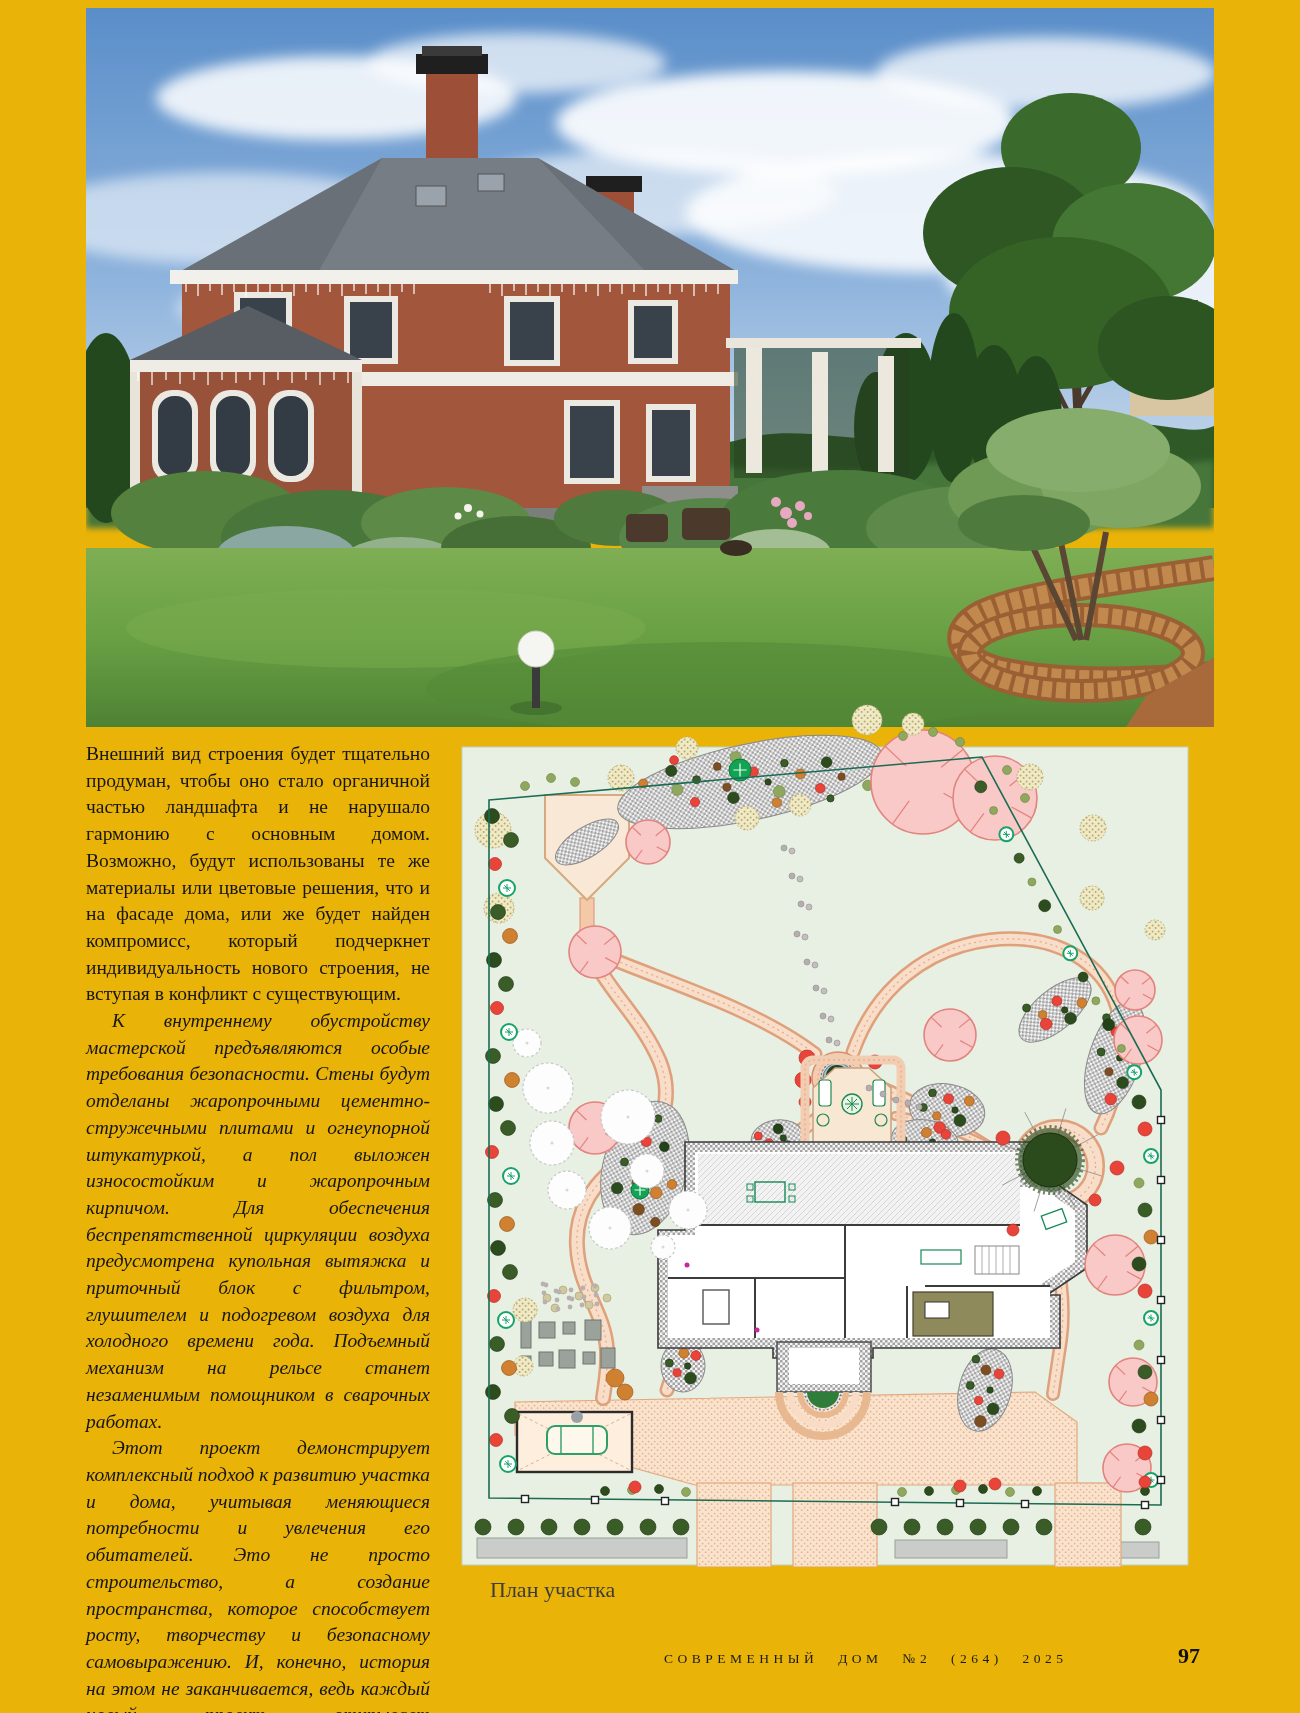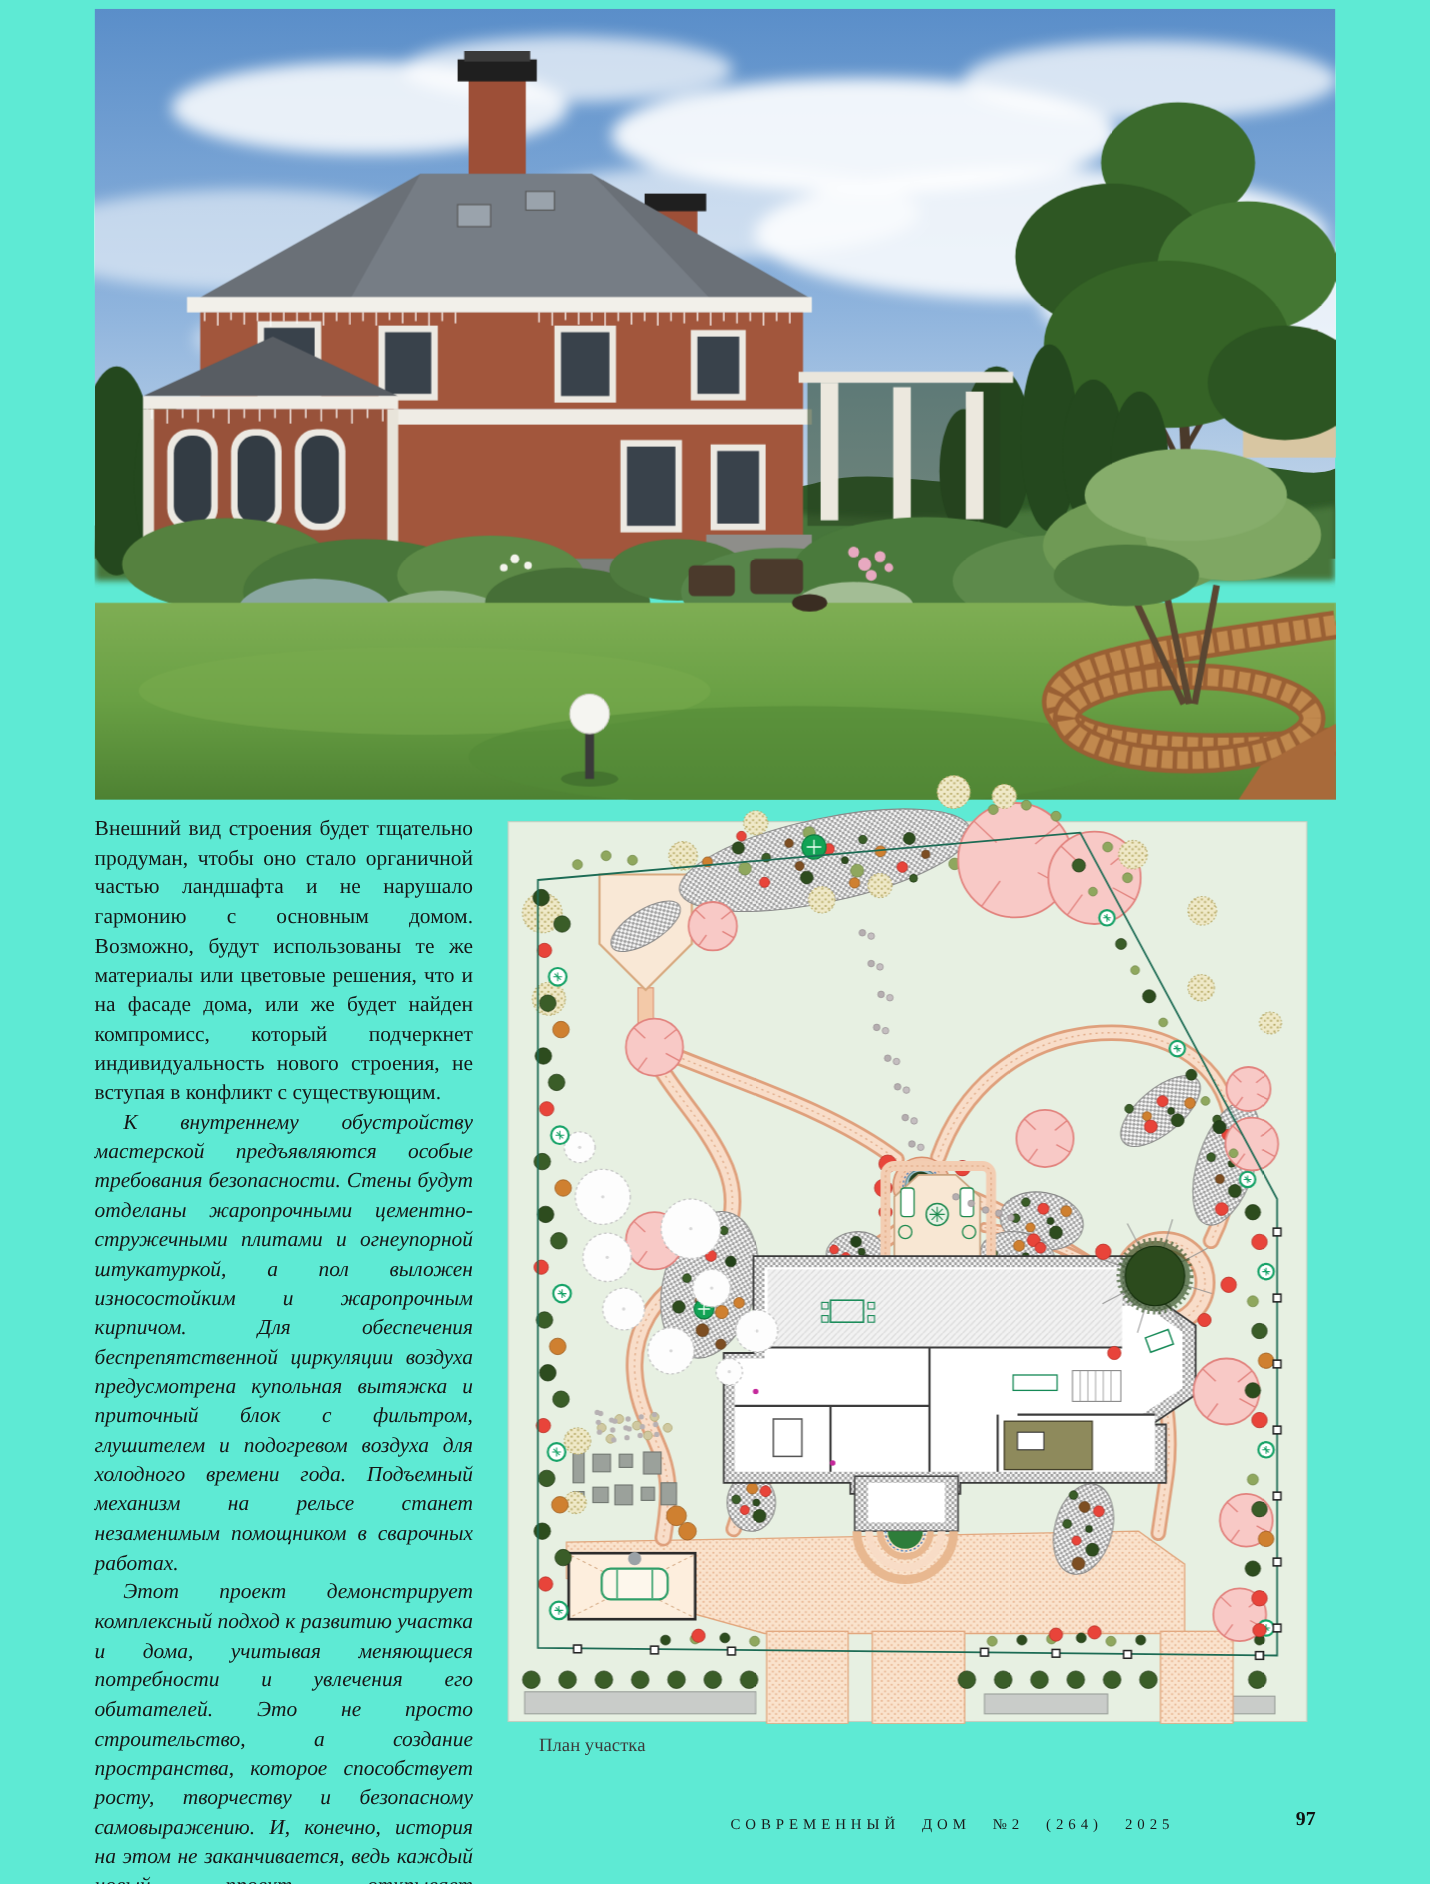--- a/index.html
+++ b/index.html
@@ -1,32 +1,32 @@
 <!DOCTYPE html>
 <html><head>
 <meta charset="utf-8">
 <style>
   html,body{margin:0;padding:0;background:#fff;}
-  .page{position:relative;width:1300px;height:1713px;background:#5eead4;overflow:hidden;
+  .page{position:relative;width:1300px;height:1713px;background:#eab308;overflow:hidden;
         font-family:"Liberation Serif","DejaVu Serif",serif;color:#161616;}
   .photo-wrap{position:absolute;left:86px;top:8px;width:1128px;height:719px;}
   .photo-wrap svg{display:block;}
   .article{position:absolute;left:86px;top:741px;width:344px;
            font-size:19.5px;line-height:26.7px;text-align:justify;}
   .article p{margin:0;}
   .article p.indent{text-indent:26px;font-style:italic;}
   .endmark{display:inline-block;width:13px;height:13px;background:#2b7f9e;
            color:#fff;font-size:9px;line-height:13px;text-align:center;
            vertical-align:baseline;margin-left:7px;font-weight:bold;
            font-family:"Liberation Sans",sans-serif;border-radius:2px;}
   .plan-wrap{position:absolute;left:455px;top:690px;width:750px;height:877px;}
-  .plan-caption{position:absolute;left:490px;top:1577px;font-size:17px;color:#3c3c3c;}
+  .plan-caption{position:absolute;left:490px;top:1577px;font-size:22px;color:#3c3c3c;}
   .footer-mag{position:absolute;left:664px;top:1651px;font-size:13.5px;
               letter-spacing:4.5px;word-spacing:12px;color:#1a1a1a;}
-  .footer-page{position:absolute;left:1178px;top:1643px;font-size:18px;font-weight:bold;color:#111;}
+  .footer-page{position:absolute;left:1178px;top:1643px;font-size:22px;font-weight:bold;color:#111;}
 </style>
 </head>
 <body>
 
 <div class="page">
 
   <div class="photo-wrap">
     <svg width="1128" height="719" viewBox="0 0 1128 719">
       <defs>
         <linearGradient id="sky" x1="0" y1="0" x2="0" y2="1">

